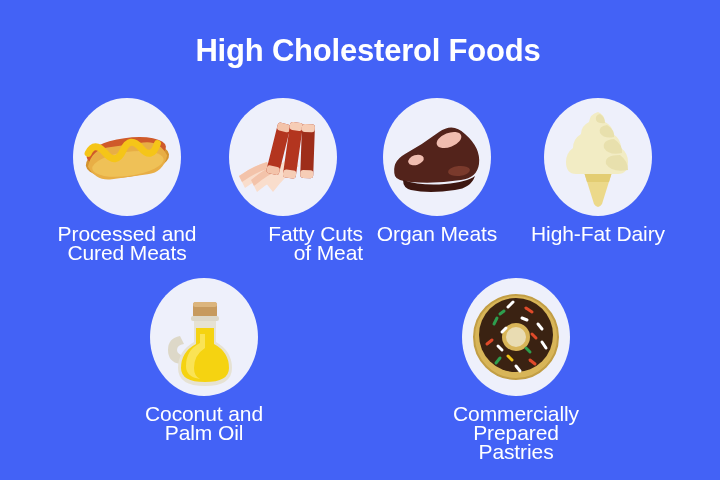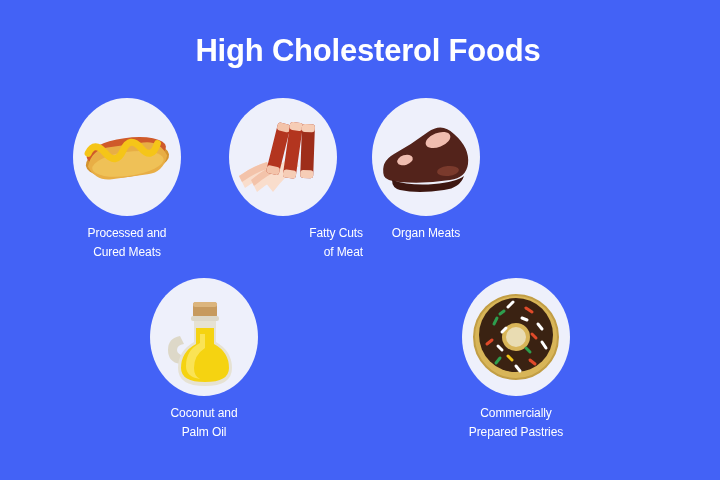--- a/index.html
+++ b/index.html
@@ -46,30 +46,30 @@
     overflow: hidden;
   }
   .icon-circle svg {
     position: absolute;
     left: 0;
     top: 0;
   }
   .food-label {
     margin-top: 8px;
     color: #ffffff;
-    font-size: 12px;
+    font-size: 21px;
     line-height: 19px;
     font-weight: normal;
     letter-spacing: -0.1px;
     white-space: pre-line;
   }
   
   #item-0 { left: 47px;  top: 98px; }
   #item-1 { left: 203px; top: 98px; text-align: right; }
-  #item-2 { left: 346px; top: 98px; }
+  #item-2 { left: 357px; top: 98px; }
   #item-3 { left: 518px; top: 98px; }
   
   #item-4 { left: 124px; top: 278px; }
   #item-5 { left: 281px; top: 278px; }
   #item-6 { left: 436px; top: 278px; }
 </style>
 </head>
 <body>
 
 <div id="infographic">
@@ -129,20 +129,34 @@
         <path d="M12 78 q-4 -14 10 -22 q18 -10 34 -22 q14 -10 26 2 q16 14 14 30 q-2 14 -18 16 q-26 4 -50 2 q-14 -1 -16 -6 z" fill="#53231b"></path>
         <path d="M20 82 q18 6 42 4 q22 -2 30 -8 q-4 12 -20 14 q-26 4 -44 0 q-8 -2 -8 -10 z" fill="#3d1711"></path>
         <ellipse cx="66" cy="42" rx="13" ry="7" transform="rotate(-22 66 42)" fill="#f0bdb0"></ellipse>
         <ellipse cx="33" cy="62" rx="8" ry="5" transform="rotate(-18 33 62)" fill="#f0bdb0"></ellipse>
         <ellipse cx="76" cy="73" rx="11" ry="5" transform="rotate(-6 76 73)" fill="#7a3a2c"></ellipse>
       </svg>
     </div>
     <div class="food-label">Organ Meats</div>
   </div>
 
+  <div class="food-item" id="item-3">
+    <div class="icon-circle">
+      <svg width="108" height="118" viewBox="0 0 108 118">
+        <path d="M40 74 h28 l-10 32 q-4 6 -8 0 z" fill="#ecd98a"></path>
+        <path d="M40 74 h28 l-3 10 h-22 z" fill="#e3cd72"></path>
+        <path d="M54 14 q6 2 7 10 q8 4 8 12 q8 5 8 14 q7 5 7 14 q0 12 -10 12 h-42 q-10 0 -10 -12 q0 -9 7 -14 q0 -9 8 -14 q0 -8 8 -12 q1 -8 9 -10 z" fill="#f2ecc4"></path>
+        <path d="M56 16 q5 3 5 9 q-7 1 -9 -3 q-1 -5 4 -6 z" fill="#e8e0ad"></path>
+        <path d="M63 27 q8 5 7 12 q-10 2 -14 -4 q-2 -7 7 -8 z" fill="#e8e0ad"></path>
+        <path d="M70 41 q9 6 8 14 q-13 3 -18 -5 q-2 -8 10 -9 z" fill="#e8e0ad"></path>
+        <path d="M76 57 q8 6 8 15 q-16 3 -22 -6 q-2 -9 14 -9 z" fill="#e8e0ad"></path>
+      </svg>
+    </div>
+    <div class="food-label">High-Fat Dairy</div>
+  </div>
 
   <div class="food-item" id="item-4">
     <div class="icon-circle">
       <svg width="108" height="118" viewBox="0 0 108 118">
         <path d="M30 58 q-12 2 -12 14 q0 12 12 14 l4 -8 q-7 -2 -7 -6 q0 -5 7 -6 z" fill="#ddd8c8"></path>
         <path d="M44 40 h22 v24 q16 9 16 26 q0 18 -27 18 q-27 0 -27 -18 q0 -17 16 -26 z" fill="#e6e2d3"></path>
         <path d="M46 50 h18 v16 q15 8 15 24 q0 14 -24 14 q-24 0 -24 -14 q0 -16 15 -24 z" fill="#f5d311"></path>
         <path d="M50 56 h5 v14 q-11 7 -11 20 q0 8 6 11 q-14 -2 -14 -13 q0 -16 14 -23 z" fill="#fbe766" opacity="0.8"></path>
         <rect x="43" y="24" width="24" height="16" rx="3" fill="#c79a5e"></rect>
         <rect x="43" y="24" width="24" height="5" rx="2.5" fill="#dcb57d"></rect>

